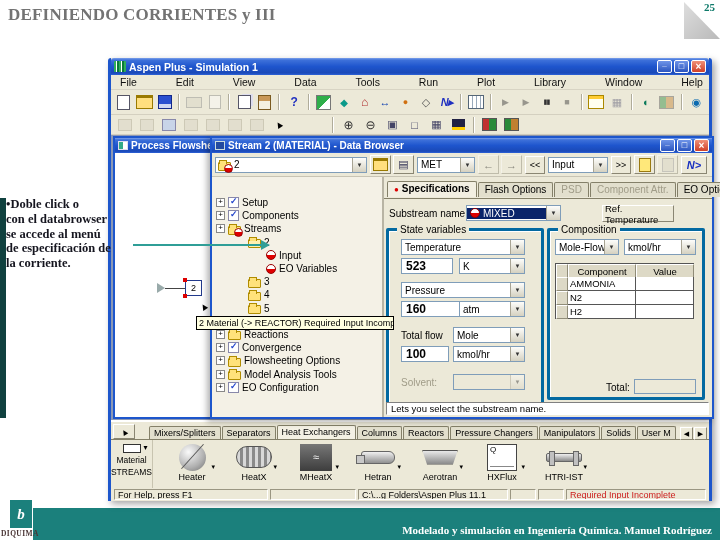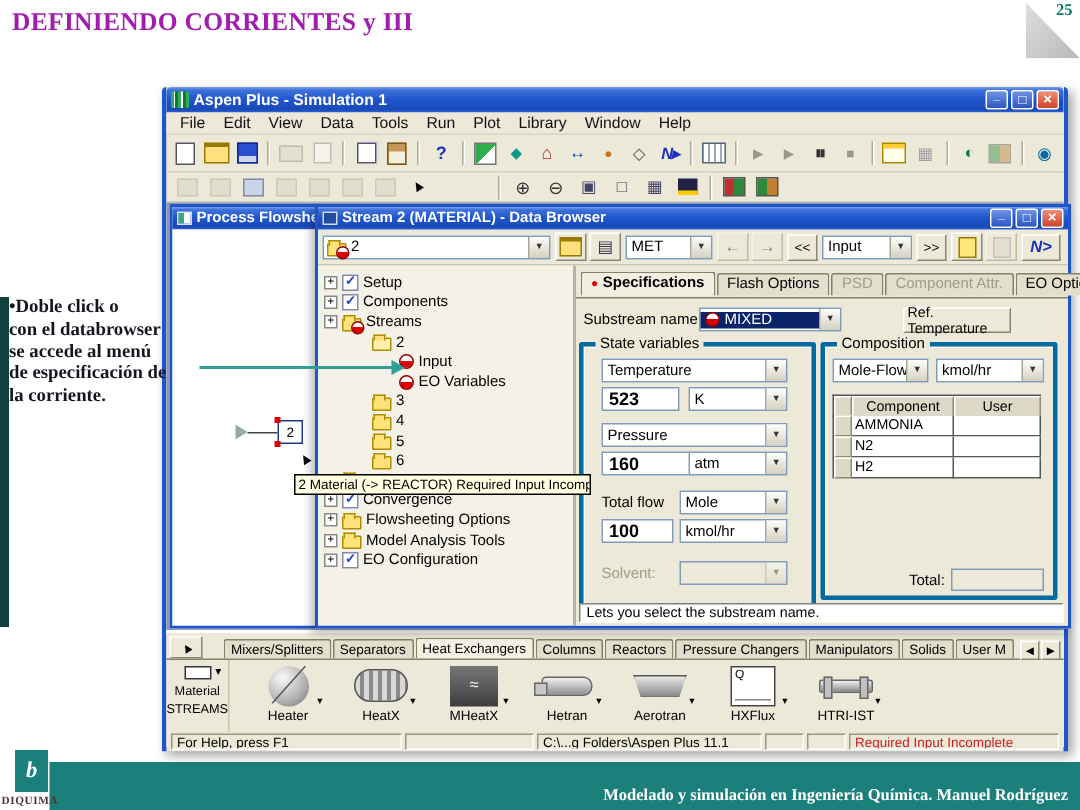--- a/index.html
+++ b/index.html
@@ -1,21 +1,21 @@
 <!DOCTYPE html>
 <html><head>
 <meta charset="utf-8">
 <style>
   * { box-sizing: border-box; margin:0; padding:0; }
   html,body { width:720px; height:540px; }
   body { position:relative; background:#fff; font-family:"Liberation Sans",sans-serif; overflow:hidden; }
   .abs { position:absolute; }
 
   
-  .slide-title { left:8px; top:5px; font-family:"Liberation Serif",serif; font-weight:bold; font-size:17px; color:#a21caf; letter-spacing:.2px; z-index:4; }
+  .slide-title { left:8px; top:5px; font-family:"Liberation Serif",serif; font-weight:bold; font-size:17px; color:#737373; letter-spacing:.2px; z-index:4; }
   .corner { right:0; top:2px; width:36px; height:37px; background:linear-gradient(135deg,#dedede,#b9b9b9); clip-path:polygon(0 0,100% 100%,0 100%); z-index:3; }
   .page-number { right:5px; top:1px; font-family:"Liberation Serif",serif; font-weight:bold; font-size:11px; color:#0e7a6a; z-index:4; }
   .accent-bar { left:0; top:198px; width:6px; height:220px; background:#10413f; z-index:5; }
   .annot { left:6px; top:197px; width:122px; font-family:"Liberation Serif",serif; font-weight:bold; font-size:12.5px; line-height:1.18; color:#15151f; z-index:70; }
   .annot-arrow { left:133px; top:240px; width:137px; height:11px; z-index:80; }
   .annot-arrow .shaft { position:absolute; left:0; top:4px; width:129px; height:2px; background:#2f9e97; }
   .annot-arrow .head { position:absolute; right:0; top:0; width:0; height:0; border-left:9px solid #2f9e97; border-top:5px solid transparent; border-bottom:5px solid transparent; }
   .footer-band { left:33px; top:508px; width:687px; height:32px; background:#1b807c; }
   .footer-text { right:8px; top:524px; color:#fff; font-family:"Liberation Serif",serif; font-weight:bold; font-size:11px; }
   .logo { left:10px; top:500px; width:22px; height:28px; background:#1b807c; display:flex; align-items:center; justify-content:center; }
@@ -39,21 +39,21 @@
   .combo .cval { flex:1; padding:0 3px; white-space:nowrap; overflow:hidden; }
   .combo .carw { width:14px; height:100%; background:linear-gradient(180deg,#fdfdfb,#d5d1c0); border-left:1px solid #a8a494; display:flex; align-items:center; justify-content:center; }
   .combo .carw::before { content:"▼"; font-size:6px; color:#333; }
   .combo.disabled { background:#ece9d8; }
   .combo.hl .cval { background:#0a246a; color:#fff; display:flex; align-items:center; gap:3px; }
 
   
   .app { left:108px; top:58px; width:604px; height:443px; border:3px solid #1d56cc; border-top:none; border-radius:3px 3px 0 0; background:#ece9d8; box-shadow:3px 3px 7px rgba(0,0,0,.35); z-index:1; }
   .app > .titlebar { border-radius:3px 3px 0 0; }
   .app-ico { width:12px; height:11px; background:repeating-linear-gradient(90deg,#2fae5a 0 2px,#fff 2px 3px,#0a7a3a 3px 5px); border-radius:1px; }
-  .menubar { height:15px; display:flex; align-items:center; background:#ece9d8; border-bottom:1px solid #d8d4c4; padding-left:3px; }
+  .menubar { height:15px; display:flex; align-items:center; background:#ece9d8; border-bottom:1px solid #d8d4c4; padding-left:3px;justify-content:space-between; }
   .menu-item { padding:0 6px; font-size:10.5px; color:#111; }
   .toolbar1 { height:25px; display:flex; align-items:center; padding:0 3px; border-bottom:1px solid #d4d0c0; gap:1px; }
   .toolbar2 { height:20px; display:flex; align-items:center; padding:0 3px; border-bottom:1px solid #d4d0c0; gap:1px; }
   .tbico { width:21px; height:19px; display:flex; align-items:center; justify-content:center; font-size:11px; }
   .dis { opacity:.45; }
   .tbsep-i { width:2px; height:16px; border-left:1px solid #b0ac9a; border-right:1px solid #fff; margin:0 3px; }
   .sp2 { margin-left:42px; }
 
   
   .i-new::before { content:""; width:11px; height:13px; background:#fff; border:1px solid #556; display:block; }
@@ -111,21 +111,21 @@
   .stream-node .h.t { top:-3px; } .stream-node .h.b { bottom:-3px; }
   .fs-cursor { position:absolute; left:84px; top:148px; font-size:10px; transform:rotate(-32deg); }
 
   
   .dbwin { position:absolute; left:99px; top:1px; width:504px; height:283px; border:2px solid #1d56cc; background:#ece9d8; box-shadow:-3px 3px 6px rgba(0,0,0,.3); z-index:2; }
   .dbwin > .titlebar { height:15px; font-size:10px; }
   .db-ico { width:10px; height:9px; background:#234ba0; border:1px solid #cdd; }
   .db-toolbar { height:24px; display:flex; align-items:center; gap:3px; padding:0 3px; border-bottom:1px solid #c8c4b4; }
   .btn-n { font-style:italic; font-weight:bold; color:#1830c0; font-size:11px; min-width:26px; }
   .db-body { position:absolute; left:0; top:39px; right:0; bottom:0; display:flex; }
-  .tree { width:172px; border-right:2px solid #b8b4a4; background:#f4f1e6; padding-top:5px; overflow:hidden; }
+  .tree { width:172px; border-right:2px solid #b8b4a4; background:#f4f1e6; padding-top:19px; overflow:hidden; }
   .tree-row { display:flex; align-items:center; gap:3px; height:13.2px; font-size:10px; white-space:nowrap; }
   .ind0 { padding-left:4px; } .ind1 { padding-left:24px; } .ind2 { padding-left:42px; }
   .expander { width:9px; height:9px; border:1px solid #888; background:#fff; display:flex; align-items:center; justify-content:center; flex:none; }
   .expander::before { content:"+"; font-size:8px; line-height:1; margin-top:-1px; }
   .exp-no .expander { visibility:hidden; }
   .tree-ico { flex:none; display:block; position:relative; }
   .ic-check { width:11px; height:11px; background:#fff; border:1px solid #88a; }
   .ic-check::before { content:"✓"; color:#2244cc; font-size:9px; font-weight:bold; position:absolute; left:1px; top:-2px; }
   .ic-folder,.ic-folder-open,.ic-folder-red { width:13px; height:9px; background:#ffe27a; border:1px solid #b08c00; border-radius:1px; margin-top:3px; }
   .ic-folder::before,.ic-folder-open::before,.ic-folder-red::before { content:""; position:absolute; top:-3px; left:0; width:6px; height:3px; background:#ffe27a; border:1px solid #b08c00; border-bottom:none; }
@@ -514,21 +514,21 @@
                 <span class="cval">Mole-Flow</span>
                 <span class="carw"></span>
               </span>
               <span class="combo pabs" style="left:74px;top:8px;width:72px">
                 <span class="cval">kmol/hr</span>
                 <span class="carw"></span>
               </span>
               <div class="ctab" style="left:5px;top:32px">
                 <span class="rh"></span>
                 <span class="ch">Component</span>
-                <span class="ch">User</span>
+                <span class="ch">Value</span>
               </div>
               <div class="ctab" style="left:5px;top:46px;border-top:none">
 
                   <span class="rh"></span>
                   <span class="cc">AMMONIA</span>
                   <span class="cc"></span>
 
                   <span class="rh"></span>
                   <span class="cc">N2</span>
                   <span class="cc"></span>

